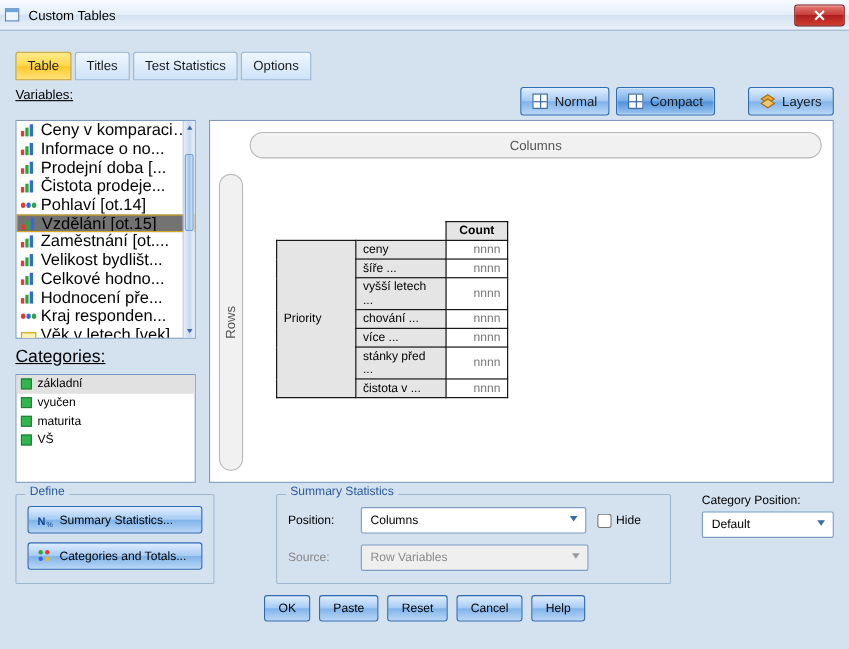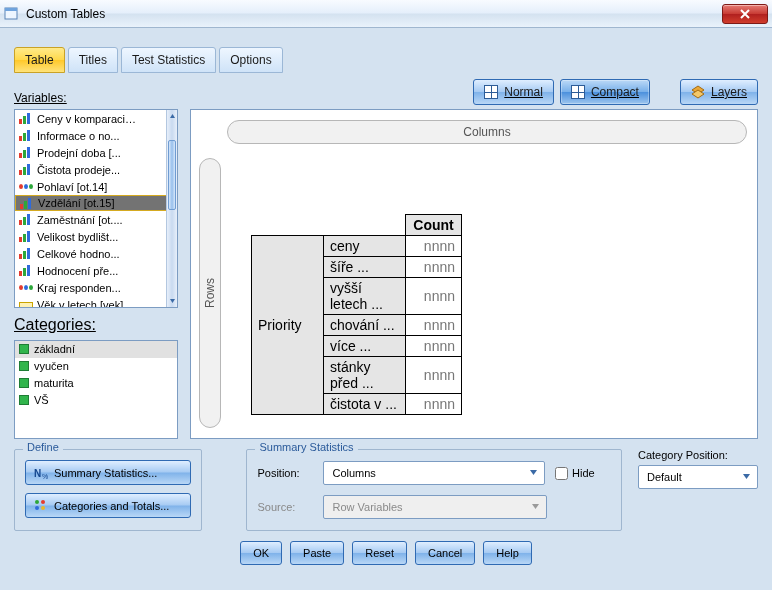--- a/index.html
+++ b/index.html
@@ -34,21 +34,21 @@
     display:flex; align-items:center; color:#1a1a1a;
     border-radius: 3px 3px 0 0;
   }
   .tab + .tab { margin-left: 3px; }
   .tab.active {
     background: linear-gradient(to bottom,#ffea8a 0%,#ffd84a 50%,#ffc82a 51%,#ffe37a 100%);
     border-color:#c9a227;
   }
 
   
-  .toprow { display:flex; align-items:flex-end; margin-bottom:4px;text-decoration:underline; }
+  .toprow { display:flex; align-items:flex-start; margin-bottom:4px; }
   .varlabel { font-size:12px; text-decoration: underline; }
   .spacer { flex:1; }
   .btn-view {
     height:26px; padding:0 10px; font-size:12px;
     border:1px solid #2f6ab3; border-radius:3px; color:#1a1a1a;
     display:inline-flex; align-items:center; gap:6px;
     background: linear-gradient(to bottom,#dfeeff 0%,#a7cbf3 48%,#80b3ea 52%,#b9d7f6 100%);
     margin-left:6px;
   }
   .btn-view.active {
@@ -68,21 +68,21 @@
   .main { display:flex; gap:12px; height:330px; }
   .leftcol { width:164px; display:flex; flex-direction:column; gap:6px; }
   .panel {
     background:#fff; border:1px solid #7c9cc2;
   }
   .varpanel { height:208px; overflow:hidden; position:relative; }
   .listwrap { position:absolute; inset:0; overflow:hidden; }
   .varlist { list-style:none; }
   .varlist li {
     height:17px; padding:0 4px; display:flex; align-items:center;
-    font-size:11px; white-space:nowrap; overflow:hidden; text-overflow:ellipsis;
+    font-size:15px; white-space:nowrap; overflow:hidden; text-overflow:ellipsis;
   }
   .varlist li.selected { background:#737373; border:1px solid #d5aa20; height:16px; }
   .varicn { width:14px; height:11px; margin-right:4px; flex:0 0 14px; position:relative; }
   .varicn.bars { }
   .varicn.bars span { position:absolute; bottom:0; width:3px; }
   .varicn.bars .b1 { left:0; height:5px; background:#e43b2f; }
   .varicn.bars .b2 { left:4px; height:8px; background:#2da73a; }
   .varicn.bars .b3 { left:8px; height:11px; background:#2f6bdc; }
   .varicn.circles {
     display:flex; align-items:center; gap:1px; position:static;
@@ -118,31 +118,31 @@
     background:#f1f1f1; display:flex; align-items:center; justify-content:center;
     font-size:12px; color:#555;
   }
   .rowzone {
     position:absolute; top:48px; left:8px; width:22px; bottom:10px;
     border:1px solid #b7b7b7; border-radius:11px;
     background:#f1f1f1; display:flex; align-items:center; justify-content:center;
   }
   .rowzone span { transform: rotate(-90deg); font-size:12px; color:#555; }
 
-  .tblpreview { position:absolute; top:104px; left:60px; border-collapse:collapse; font-size:14px; }
+  .tblpreview { position:absolute; top:91px; left:60px; border-collapse:collapse; font-size:11px; }
   .tblpreview td, .tblpreview th {
     border:1px solid #000; padding:2px 6px; text-align:left; background:#fff;
   }
   .tblpreview .hdr { background:#e5e5e5; text-align:center; }
   .tblpreview .rowhdr { background:#e5e5e5; width:72px;}
   .tblpreview .lab { background:#e5e5e5; width:82px;}
   .tblpreview .val { text-align:right; color:#777; width:56px;}
 
   
-  .bottom { display:flex; gap:16px; margin-top:10px; align-items:flex-start; }
+  .bottom { display:flex; gap:28px; margin-top:10px; align-items:flex-start; }
   .groupbox { border:1px solid #9fb6cf; border-radius:2px; padding:10px 10px 12px; position:relative; background:transparent; }
   .groupbox .legend { position:absolute; top:-9px; left:8px; background:#d4e2f0; padding:0 4px; font-size:11px; color:#2a5a9a; }
 
   .definebox { width:200px; height:82px; display:flex; flex-direction:column; gap:8px; }
   .btn-big {
     height:26px; border:1px solid #2f6ab3; border-radius:3px;
     background: linear-gradient(to bottom,#dfeeff 0%,#a7cbf3 48%,#80b3ea 52%,#b9d7f6 100%);
     font-size:11px; display:flex; align-items:center; padding:0 8px; gap:6px;
   }
   .btn-big .preicn { width:14px; height:14px; }

